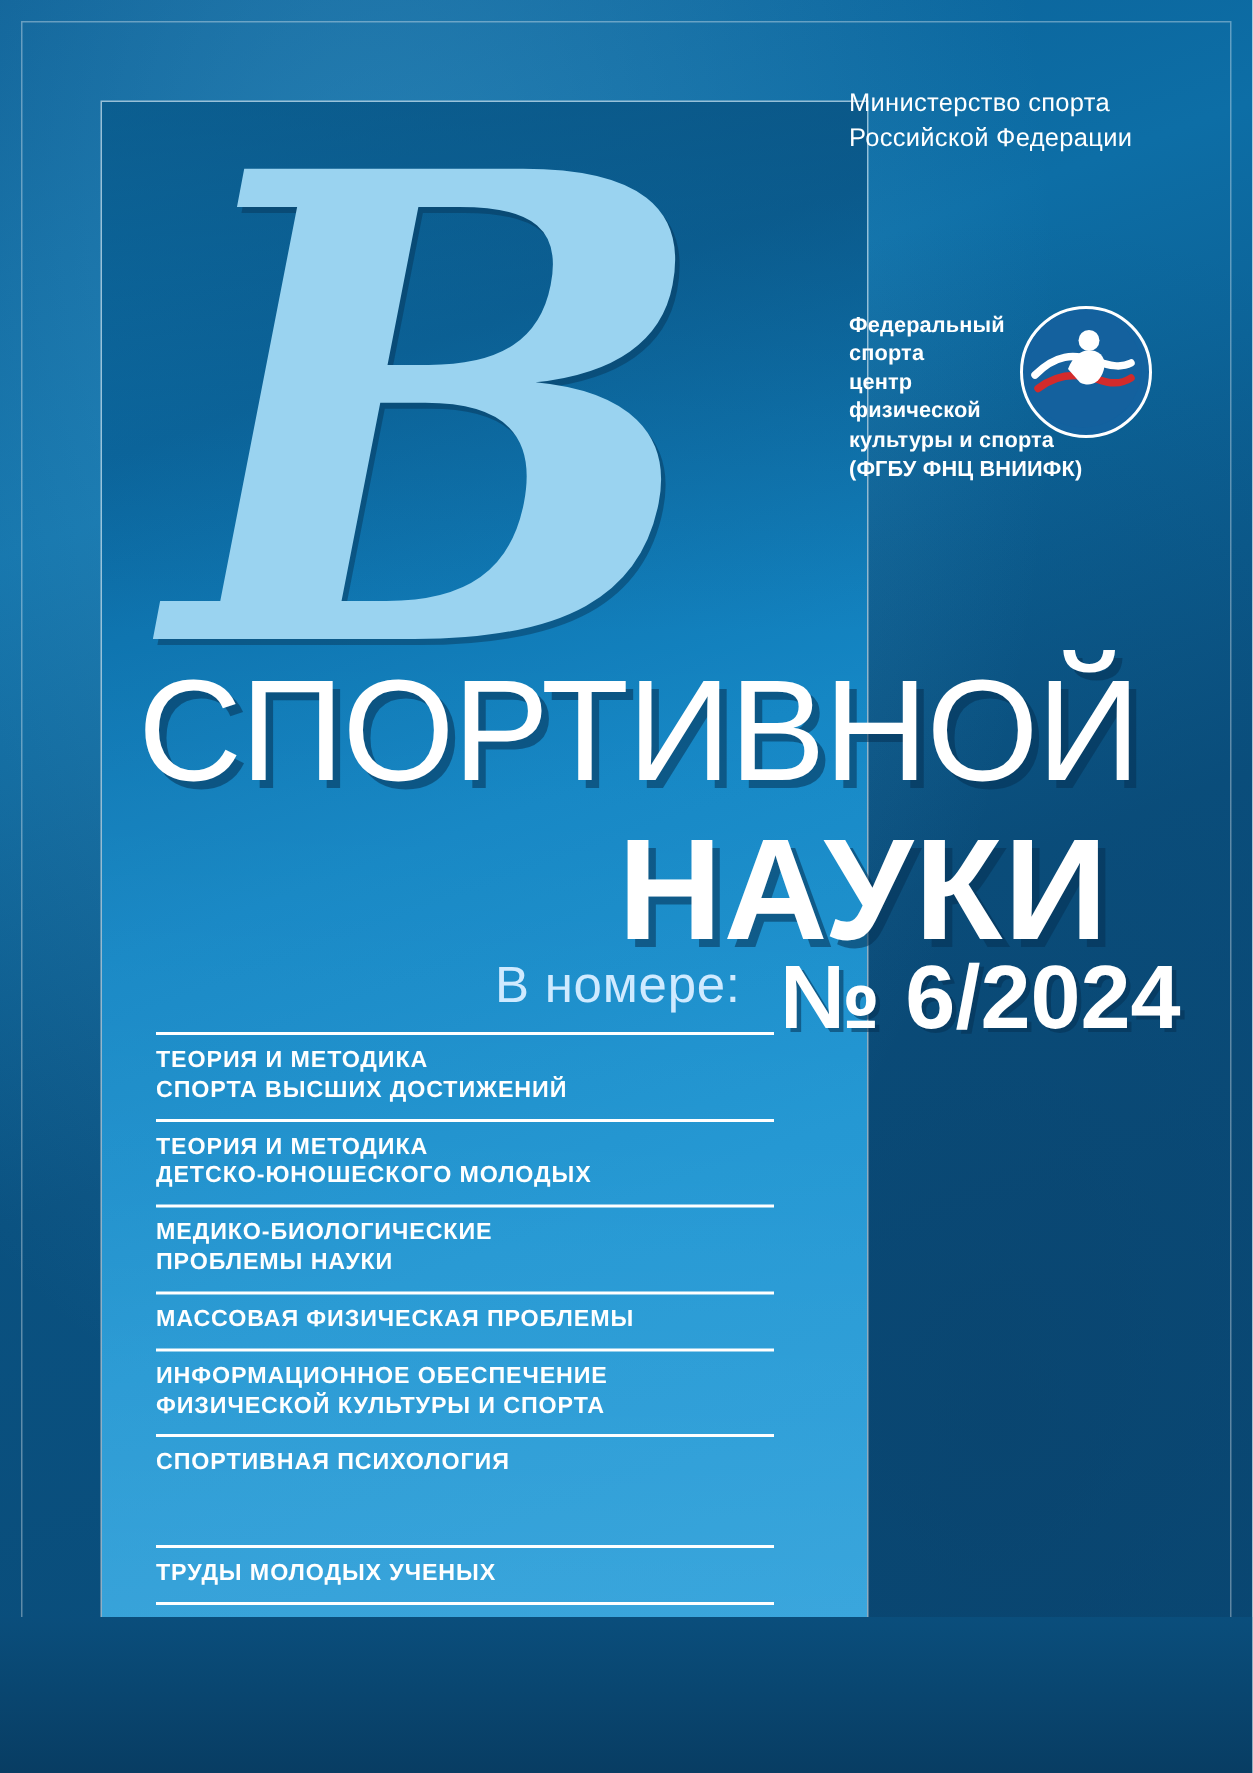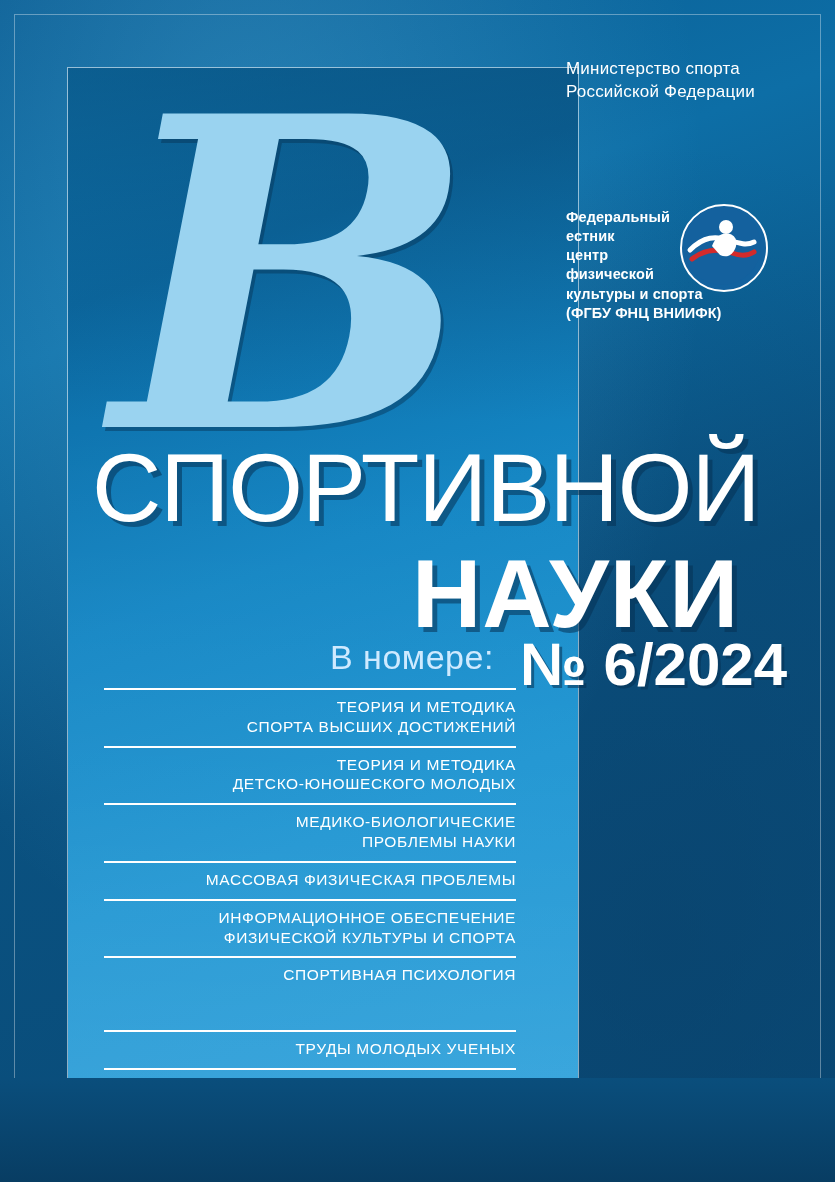--- a/index.html
+++ b/index.html
@@ -182,23 +182,22 @@
   .toc {
     position: absolute;
     left: 104px;
     top: 688px;
     width: 412px;
     color: #ffffff;
   }
   .toc-item {
     padding: 7px 0 9px 0;
     border-top: 2px solid #ffffff;
-    text-align: right;
     font-size: 15.5px;
-    font-weight: 400;
+    font-weight: 700;
     letter-spacing: 0.6px;
     line-height: 1.28;
   }
   .toc-item:last-child { border-bottom: 2px solid #ffffff; margin-top: 36px; }
   .toc-item .l2 { display: block; }
 
   
   .bottom-strip {
     position: absolute;
     left: 0;
@@ -216,21 +215,21 @@
   <div class="edge-rule"></div>
   <div class="left-panel"></div>
 
   <div class="ministry">
     <div>Министерство спорта</div>
     <div>Российской Федерации</div>
   </div>
 
   <div class="institute">
     <div>Федеральный</div>
-    <div>естник</div>
+    <div>спорта</div>
     <div>центр</div>
     <div>физической</div>
     <div>культуры и спорта</div>
     <div>(ФГБУ ФНЦ ВНИИФК)</div>
   </div>
 
   <div class="logo-badge">
     <svg width="80" height="80" viewBox="0 0 80 80" aria-hidden="true">
       <circle cx="40" cy="40" r="39" fill="#14619e"></circle>
       <path d="M8 44 C22 30, 34 30, 46 34 C56 37, 64 40, 72 36" stroke="#ffffff" stroke-width="5" fill="none" stroke-linecap="round"></path>

